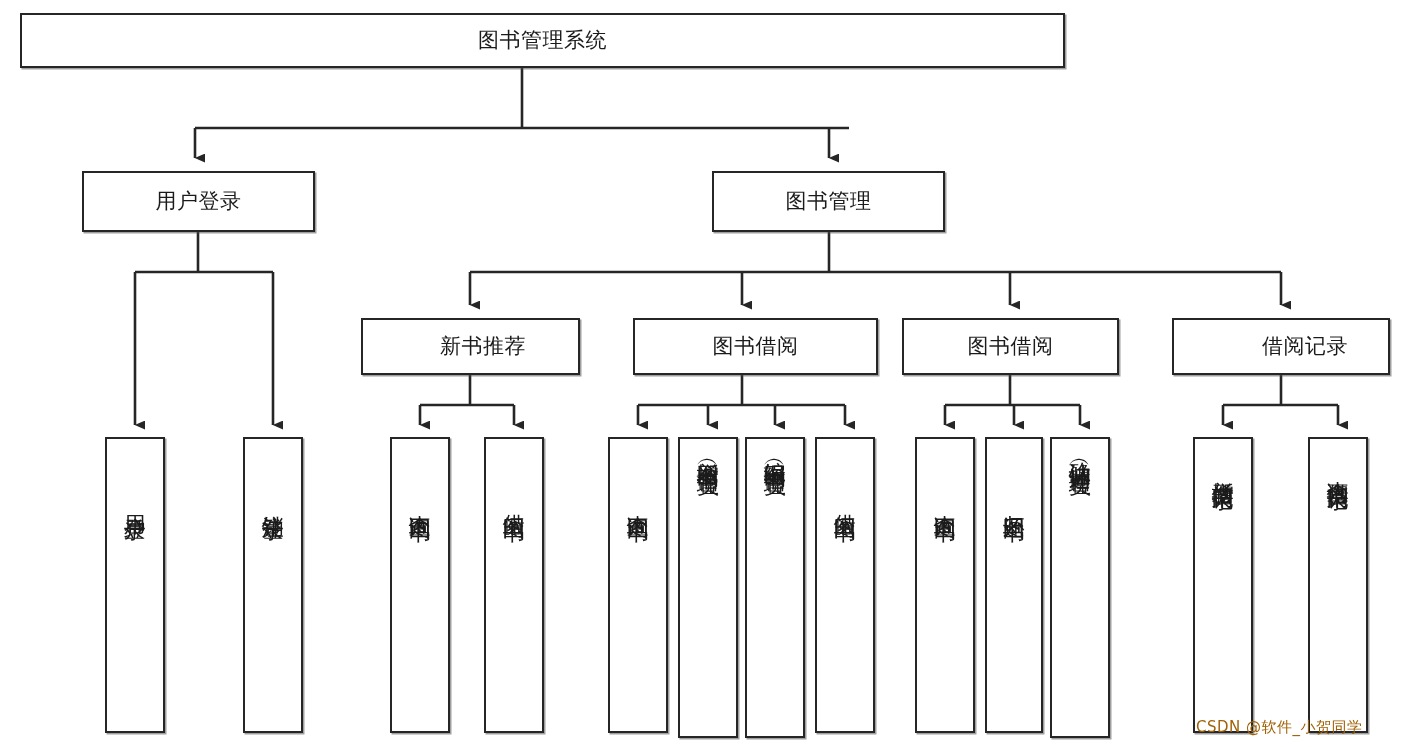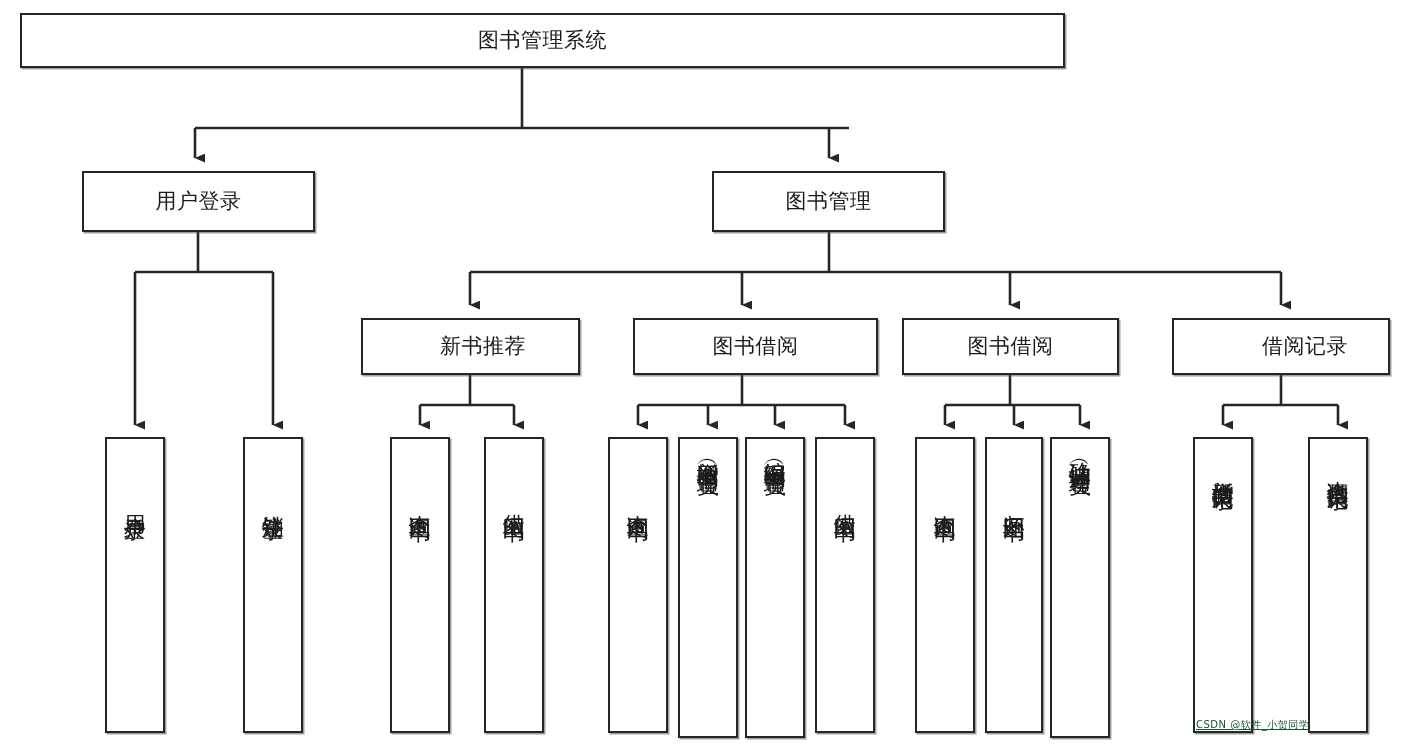--- a/index.html
+++ b/index.html
@@ -53,26 +53,25 @@
     writing-mode: vertical-rl;
     text-orientation: upright;
     font-size: 22px;
     line-height: 1.16;
     letter-spacing: 2px;
     white-space: nowrap;
     text-align: center;
   }
   .watermark {
     position: absolute;
-    font-size: 10px;
-    color: #14532d;
+    font-size: 15px;
+    color: #a16207;
     white-space: nowrap;
     letter-spacing: 0.5px;
     pointer-events: none;
-    text-decoration: underline;
   }
 </style>
 </head>
 <body>
 
 <div id="diagram-root">
 
   <svg class="flow-svg" viewBox="0 0 1405 747">
     <defs>
       <marker id="arrowhead" markerWidth="9" markerHeight="11" refX="4.5" refY="10.2" orient="auto" markerUnits="userSpaceOnUse">

